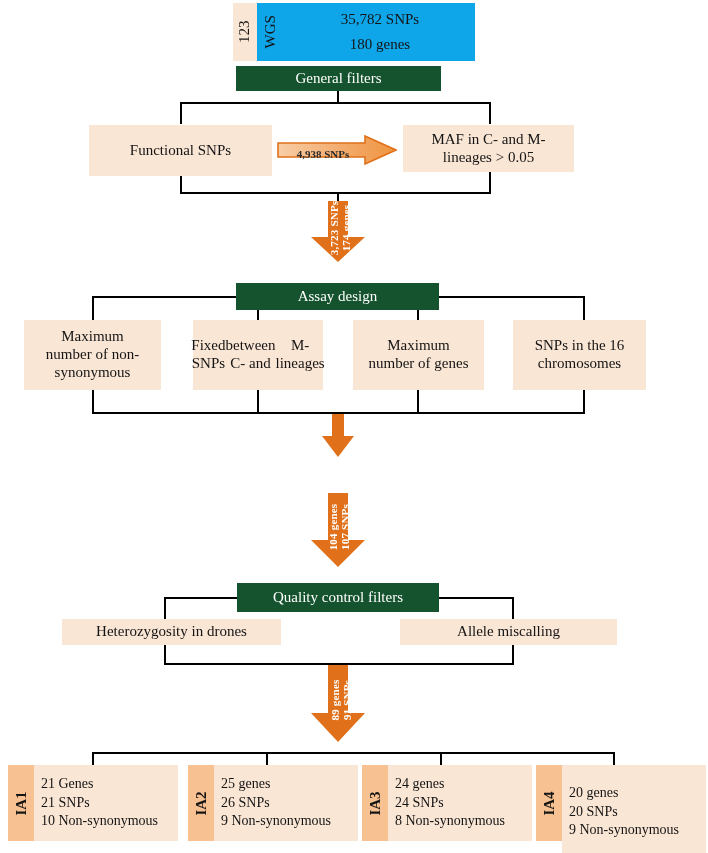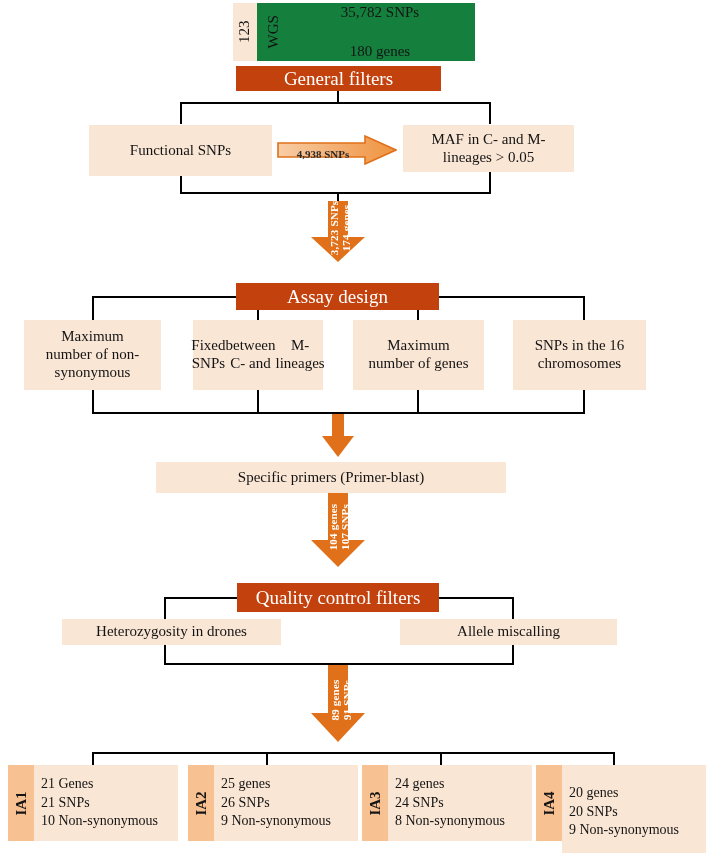--- a/index.html
+++ b/index.html
@@ -27,38 +27,38 @@
     display: flex;
     align-items: center;
     justify-content: center;
     text-align: center;
     font-size: 15px;
     line-height: 1.18;
     color: #141414;
     z-index: 5;
   }
   .box-mid {
-    background: #15803d;
-    display: flex;
-    align-items: center;
-    justify-content: space-between;
+    background: #0ea5e9;
+    display: flex;
+    align-items: center;
+    justify-content: center;
     text-align: center;
     font-size: 15px;
     line-height: 1.3;
     color: #141414;
     z-index: 5;
   }
   .box-accent {
-    background: #c2410c;
+    background: #14532d;
     color: #ffffff;
     display: flex;
     align-items: center;
     justify-content: center;
     text-align: center;
-    font-size: 19px;
+    font-size: 15px;
     z-index: 6;
   }
 
   
   .hline { background: #000000; height: 2px; z-index: 2; }
   .vline { background: #000000; width: 2px; z-index: 2; }
 
   
   .down-arrow { z-index: 4; }
   .down-arrow svg { display: block; }
@@ -206,23 +206,20 @@
   <div class="abs vline" style="left:417px; top:390px; height:24px;"></div>
   <div class="abs vline" style="left:583px; top:390px; height:24px;"></div>
   <div class="abs hline" style="left:92px; top:412px; width:493px;"></div>
 
   <div class="abs down-arrow" style="left:320px; top:414px; width:36px; height:44px;">
     <svg width="36" height="44" viewBox="0 0 36 44">
       <polygon points="12,0 24,0 24,22 34,22 18,43 2,22 12,22" fill="#e0711a"></polygon>
     </svg>
   </div>
 
-  <div class="abs box-light" style="left:156px; top:462px; width:350px; height:31px;">
-    <span>Specific primers (Primer-blast)</span>
-  </div>
 
   <div class="abs down-arrow" style="left:308px; top:493px; width:60px; height:75px;">
     <svg width="60" height="75" viewBox="0 0 60 75">
       <polygon points="20,0 40,0 40,47 57,47 30,74 3,47 20,47" fill="#e0711a"></polygon>
     </svg>
   </div>
   <div class="arrow-label" style="left:303px; top:521px; width:60px; text-align:center;">104 genes</div>
   <div class="arrow-label" style="left:315px; top:521px; width:60px; text-align:center;">107 SNPs</div>
 
   <div class="abs box-accent" style="left:237px; top:583px; width:202px; height:29px;">

